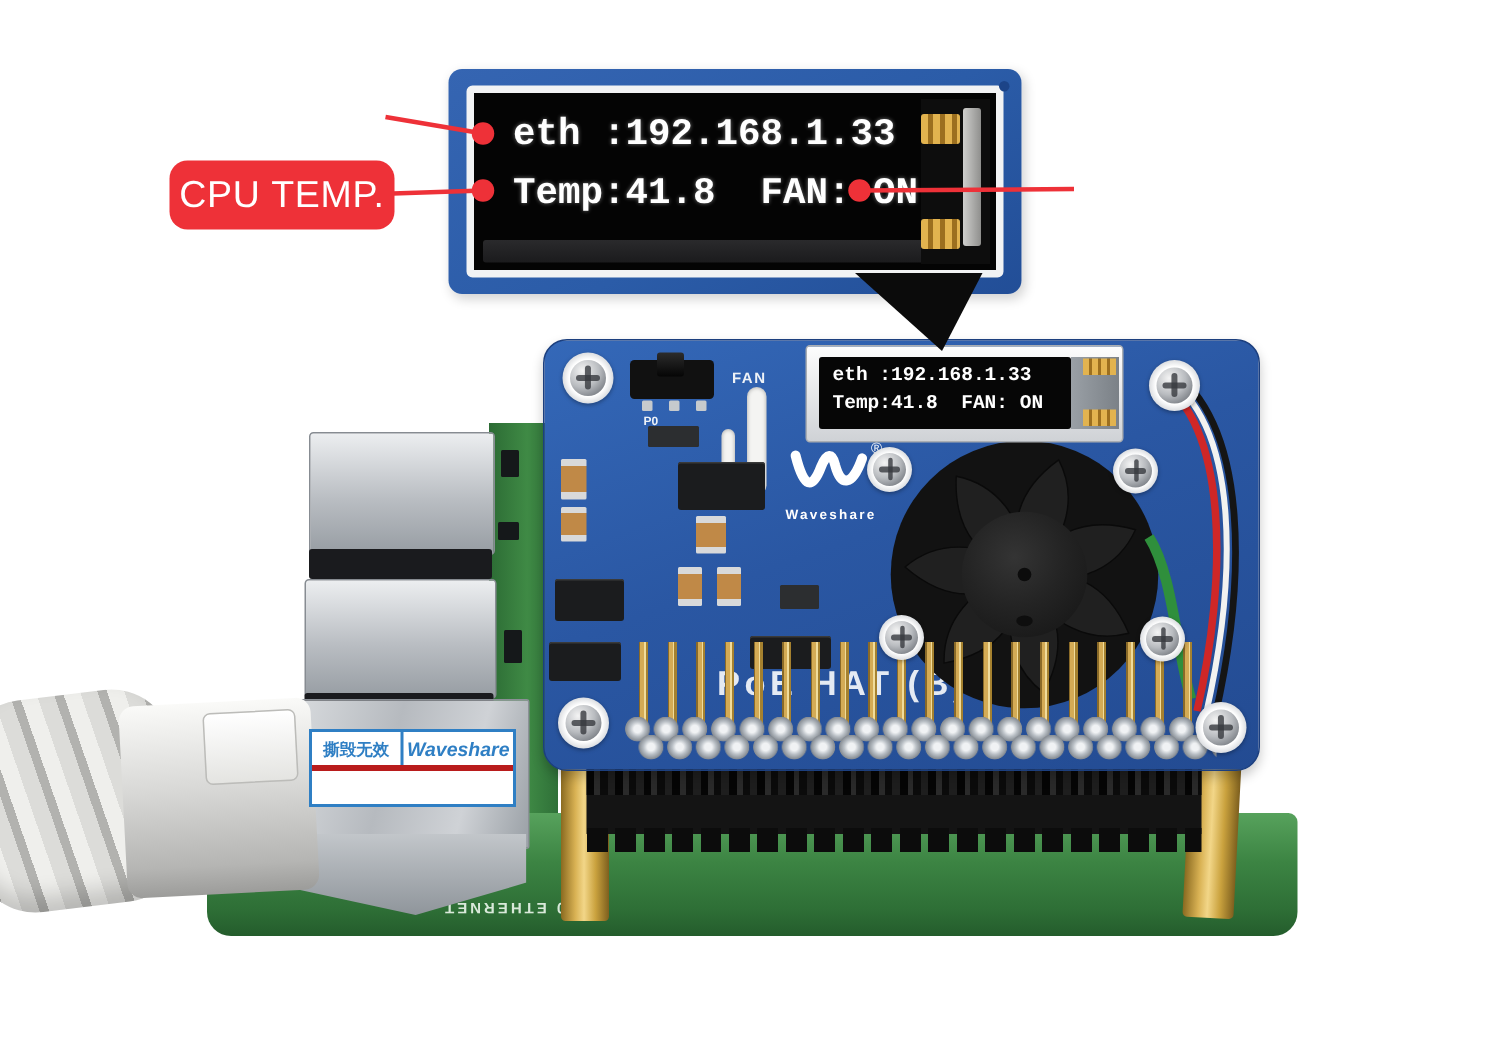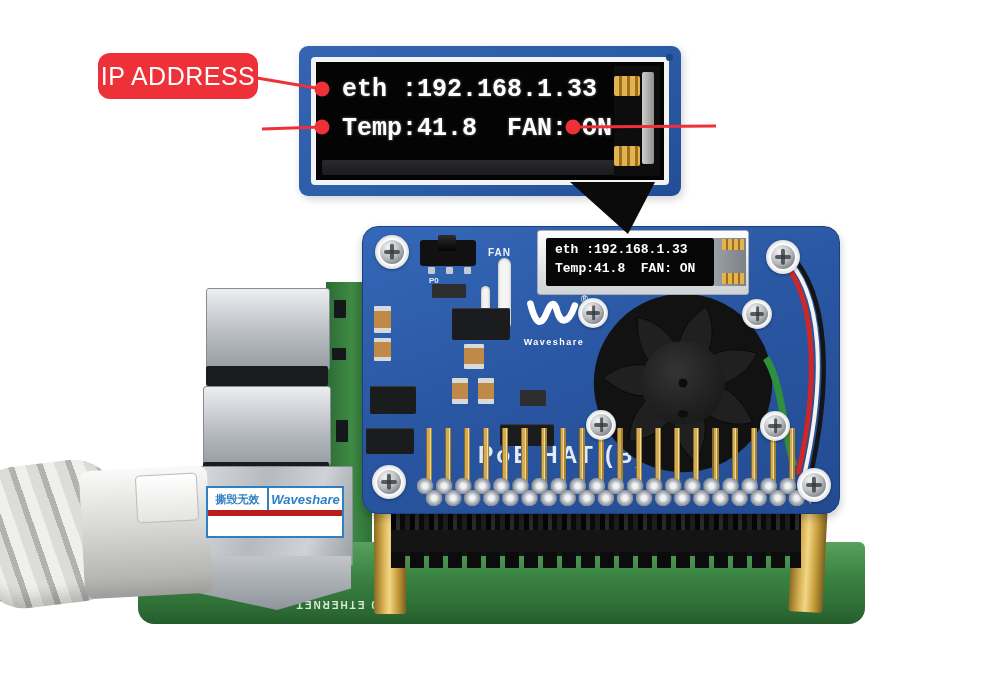--- a/index.html
+++ b/index.html
@@ -60,21 +60,21 @@
   .tongue.black{background:#0c0d0f;}
   .usb-base{position:absolute;background:#1a1b1e;border-radius:2px;z-index:2;}
   .eth-jack{left:197px;top:466px;width:154px;height:98px;z-index:2;
             background:linear-gradient(105deg,#d7dadd,#b6babf 40%,#cfd2d6 72%,#9aa0a6);
             border:1px solid #8b9096;border-radius:2px;}
   .eth-lower{left:197px;top:556px;width:154px;height:54px;z-index:2;
             background:linear-gradient(180deg,#c2c6ca,#8f959b);
             clip-path:polygon(0 0,100% 0,100% 60%,52% 100%,0 68%);}
   .eth-sticker{left:206px;top:486px;width:138px;height:52px;z-index:4;background:#fff;
             border:2px solid #2f7fc4;box-sizing:border-box;display:flex;flex-direction:column;}
-  .eth-sticker .row{display:flex;height:22px;border-bottom:6px solid #b91c1c;}
+  .eth-sticker .row{display:flex;height:22px;border-bottom:4px solid #b91c1c;}
   .eth-sticker .cell-l{width:44%;border-right:2px solid #2f7fc4;display:flex;align-items:center;
             justify-content:center;color:#2f7fc4;font-size:11px;font-weight:bold;}
   .eth-sticker .cell-r{flex:1;display:flex;align-items:center;justify-content:center;
             color:#2f7fc4;font-size:13px;font-weight:bold;font-style:italic;}
 
   
   .cable-boot{left:-22px;top:463px;width:142px;height:142px;z-index:3;border-radius:42px;
       transform:rotate(-7deg);
       background:repeating-linear-gradient(78deg,#dcdcd9 0 11px,#b2b2af 11px 17px,#efefec 17px 28px);
       box-shadow:inset 0 -10px 14px rgba(0,0,0,.18);}
@@ -315,15 +315,15 @@
 
   <svg class="callout-overlay" width="1000" height="691" viewBox="0 0 1000 691">
     <line x1="257" y1="78" x2="322" y2="89" stroke="#ee3138" stroke-width="3"></line>
     <line x1="262" y1="129" x2="322" y2="127" stroke="#ee3138" stroke-width="3"></line>
     <line x1="716" y1="126" x2="573" y2="127" stroke="#ee3138" stroke-width="3"></line>
     <circle cx="322" cy="89" r="7.5" fill="#ee3138"></circle>
     <circle cx="322" cy="127" r="7.5" fill="#ee3138"></circle>
     <circle cx="573" cy="127" r="7.5" fill="#ee3138"></circle>
   </svg>
 
-  <div class="callout co-ip">IP ADDRESS</div>
+  <div class="callout co-cpu">CPU TEMP.</div>
 
 </div>
 
 </body></html>

